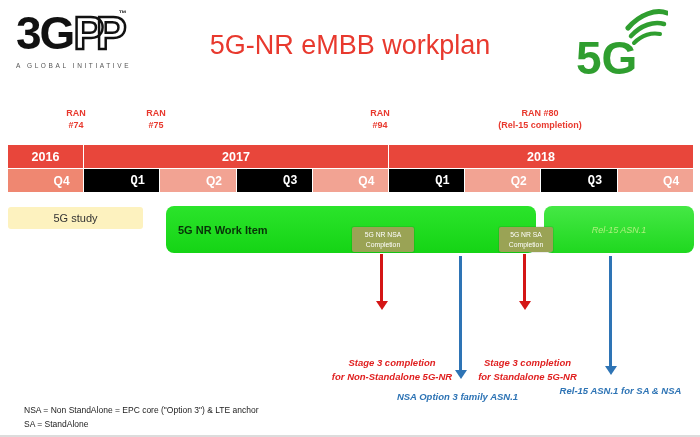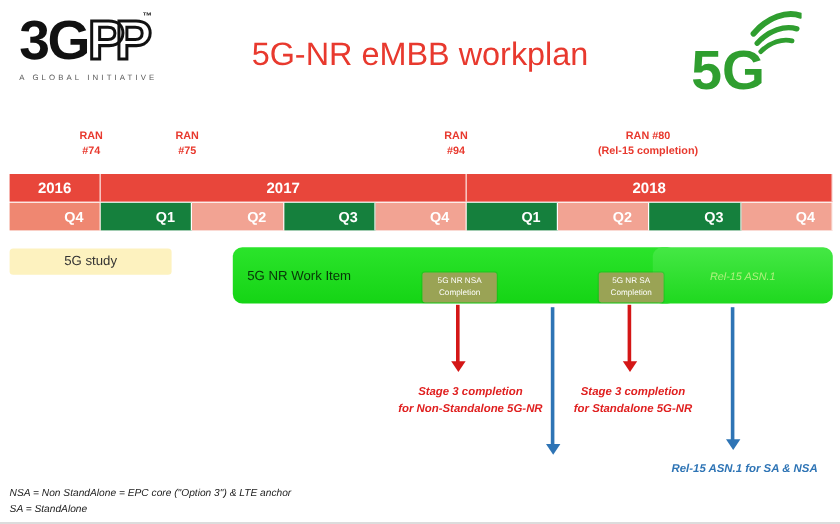--- a/index.html
+++ b/index.html
@@ -39,35 +39,35 @@
   .years { top:145px; height:23px;text-align:right; }
   .quarters { top:169px; height:23px; }
   .year-cell, .q-cell {
     color:#fff; font-weight:bold; display:flex; align-items:center; justify-content:center;
     border-right:1px solid #fff;
   }
   .year-cell { background:#e8463b; font-size:12.5px; }
   .year-cell.w1 { width:76px; } .year-cell.w4 { width:305px; }
   .q-cell { width:76.2px; font-size:12px;padding-left:32px; }
   .q-first { background:#ef8771; }
-  .q-light { background:#15803d; }
+  .q-light { background:#000000;font-family:Liberation Mono, monospace; }
   .q-mid   { background:#f2a393; }
 
   
   .bar { position:absolute; border-radius:4px; }
   .study-bar {
     left:8px; top:207px; width:135px; height:22px;
     background:#fdf2bf; color:#333; font-size:11px;
     display:flex; align-items:center; justify-content:center; border-radius:3px;
   }
   .work-bar {
     left:166px; top:206px; width:370px; height:47px;
     background:linear-gradient(#2be42b,#15d415);
-    border-radius:8px; color:#083308; font-size:11px; font-weight:400;
-    display:flex; align-items:center; padding-left:12px;margin-left:28px;
+    border-radius:8px; color:#083308; font-size:11px; font-weight:700;
+    display:flex; align-items:center; padding-left:12px;
   }
   .late-bar {
     left:544px; top:206px; width:150px; height:47px;
     background:linear-gradient(#45e845,#1fd81f);
     border-radius:8px;
     display:flex; align-items:center; justify-content:center;text-align:center;
   }
   .late-bar .faint { color:#aef07e; font-size:9px; font-style:italic; }
 
   .tag {
@@ -90,35 +90,35 @@
   .arrow.red { color:#d41616; }
   .arrow.blue { color:#2e74b5; }
   .ar-nsa { left:380px; top:254px; height:48px; }
   .ab-nsa { left:459px; top:256px; height:115px; }
   .ar-sa  { left:523px; top:254px; height:48px; }
   .ab-sa  { left:609px; top:256px; height:111px; }
 
   
   .note-red {
     position:absolute; color:#e02020; font-size:9.5px; font-weight:bold; font-style:italic;
-    text-align:center; line-height:1.45;
+    text-align:center; line-height:1.45;margin-top:36px;
   }
   .note-red span { display:block; }
   .note-stage3-nsa { left:318px; top:320px; width:148px; }
   .note-stage3-sa  { left:455px; top:320px; width:145px; }
   .note-blue {
     position:absolute; color:#2e74b5; font-size:9.5px; font-weight:bold; font-style:italic;
     text-align:center;
   }
   .note-asn1-nsa { left:380px; top:391px; width:155px; }
   .note-asn1-sa  { left:548px; top:385px; width:145px; }
 
   
   .footnotes {
-    position:absolute; left:8px; top:404px; font-size:8.5px; font-style:italic; color:#222;
+    position:absolute; left:24px; top:404px; font-size:8.5px; color:#222;
     line-height:1.6;
   }
   .footnotes span { display:block; }
 </style>
 </head>
 <body>
 
 <div class="slide">
 
   <div class="logo3gpp">
@@ -197,20 +197,21 @@
   <div class="arrow blue ab-sa"></div>
 
   <div class="note-red note-stage3-nsa">
     <span>Stage 3 completion</span>
     <span>for Non-Standalone 5G-NR</span>
   </div>
   <div class="note-red note-stage3-sa">
     <span>Stage 3 completion</span>
     <span>for Standalone 5G-NR</span>
   </div>
+  <div class="note-blue note-asn1-nsa">NSA Option 3  family ASN.1</div>
   <div class="note-blue note-asn1-sa">Rel-15 ASN.1 for SA &amp; NSA</div>
 
   <div class="footnotes">
     <span>NSA = Non StandAlone = EPC core ("Option 3") &amp; LTE anchor</span>
     <span>SA = StandAlone</span>
   </div>
 
 </div>
 
 </body></html>

